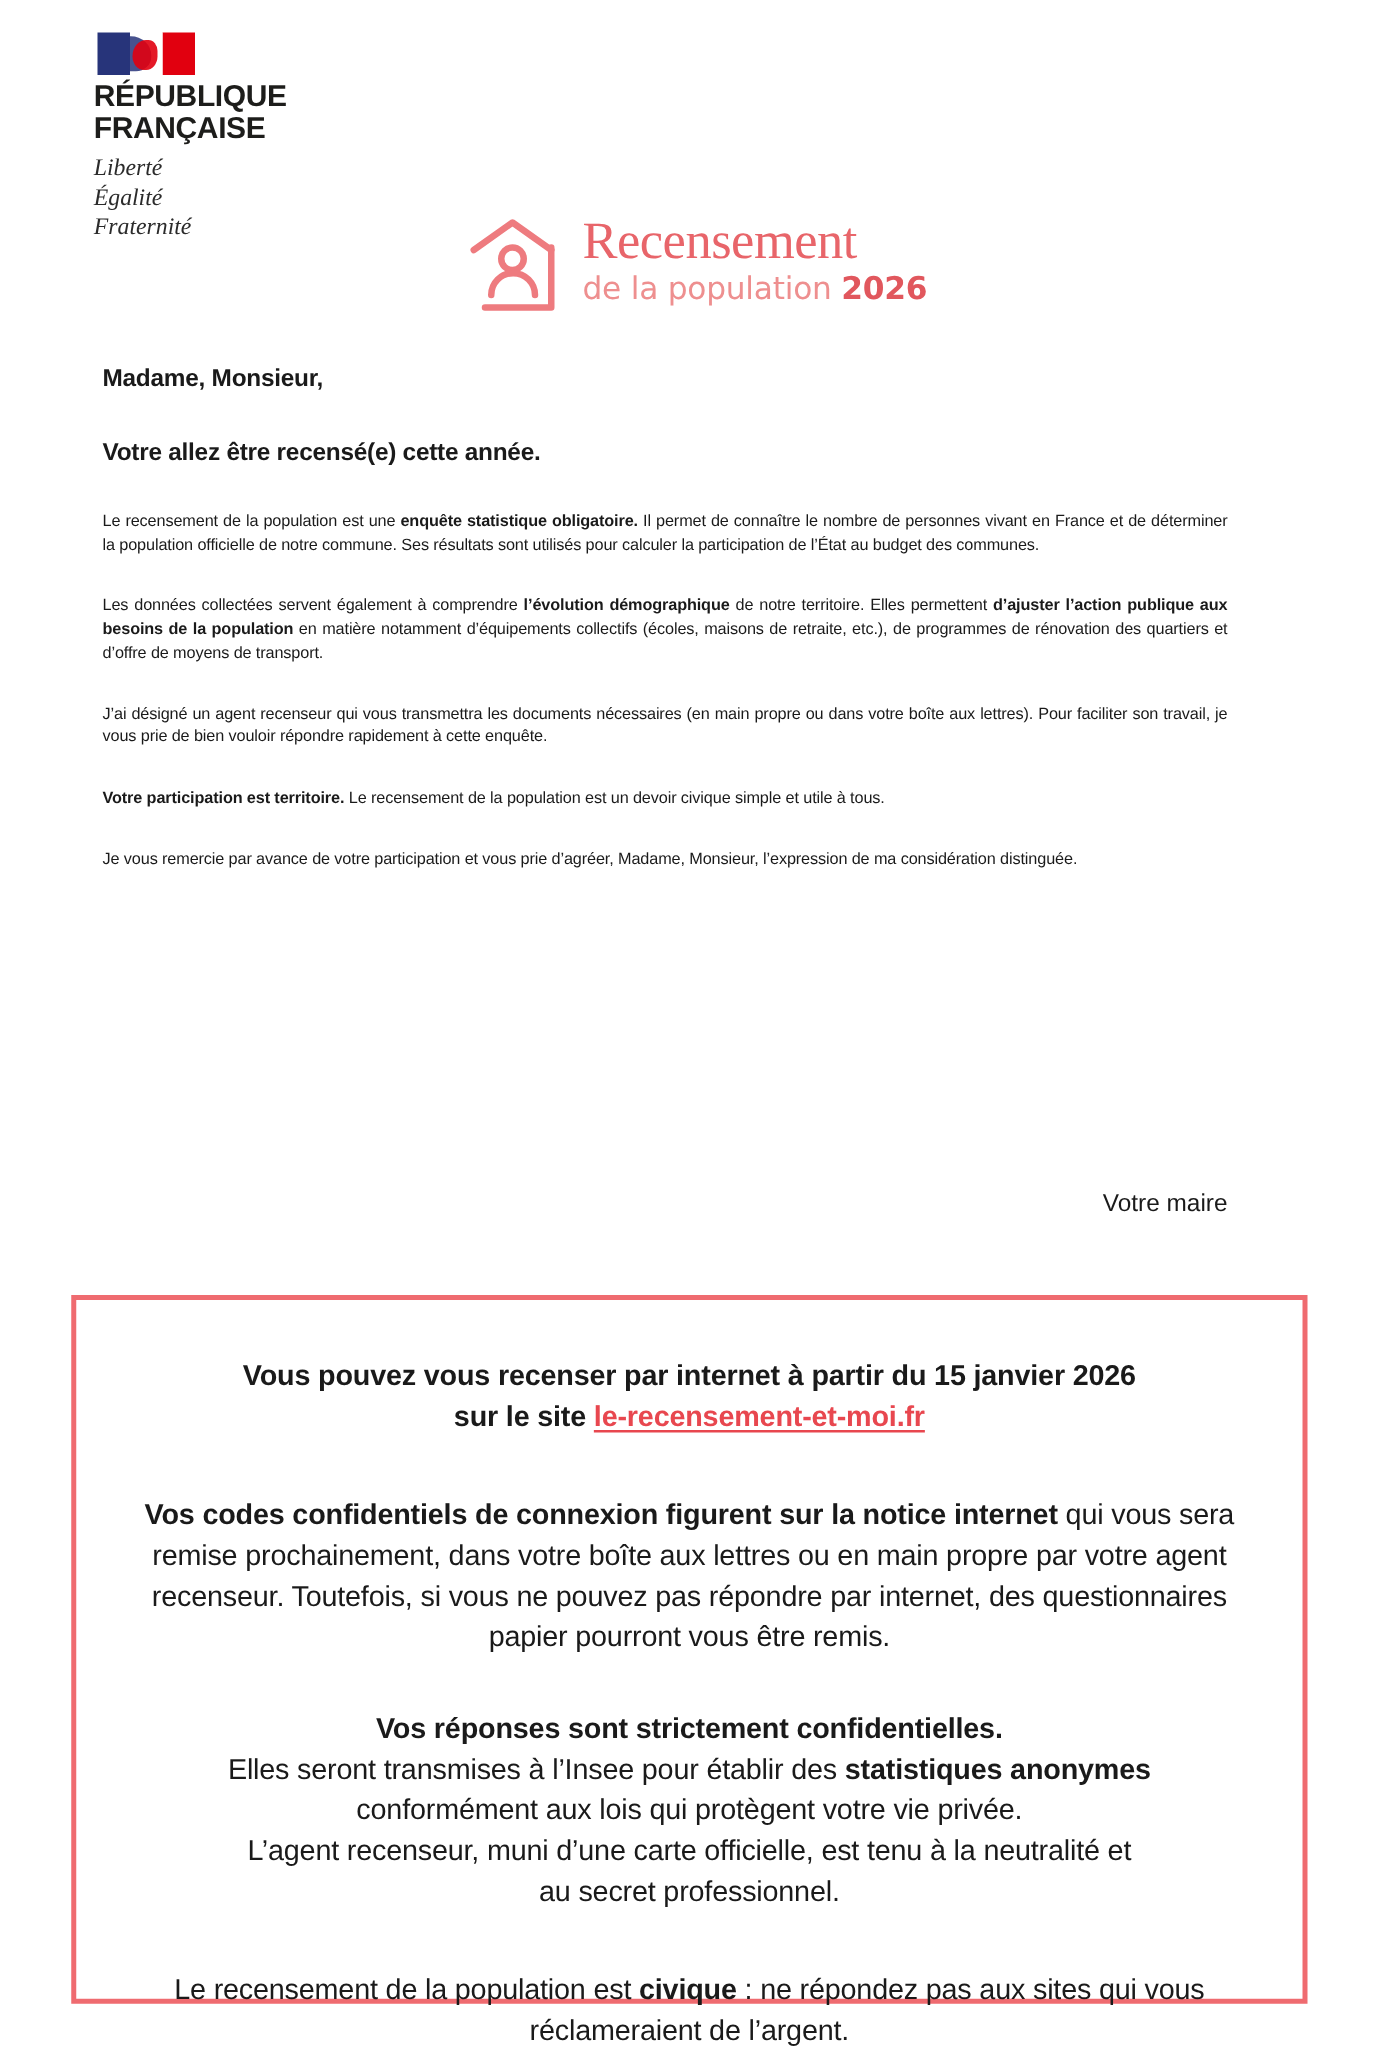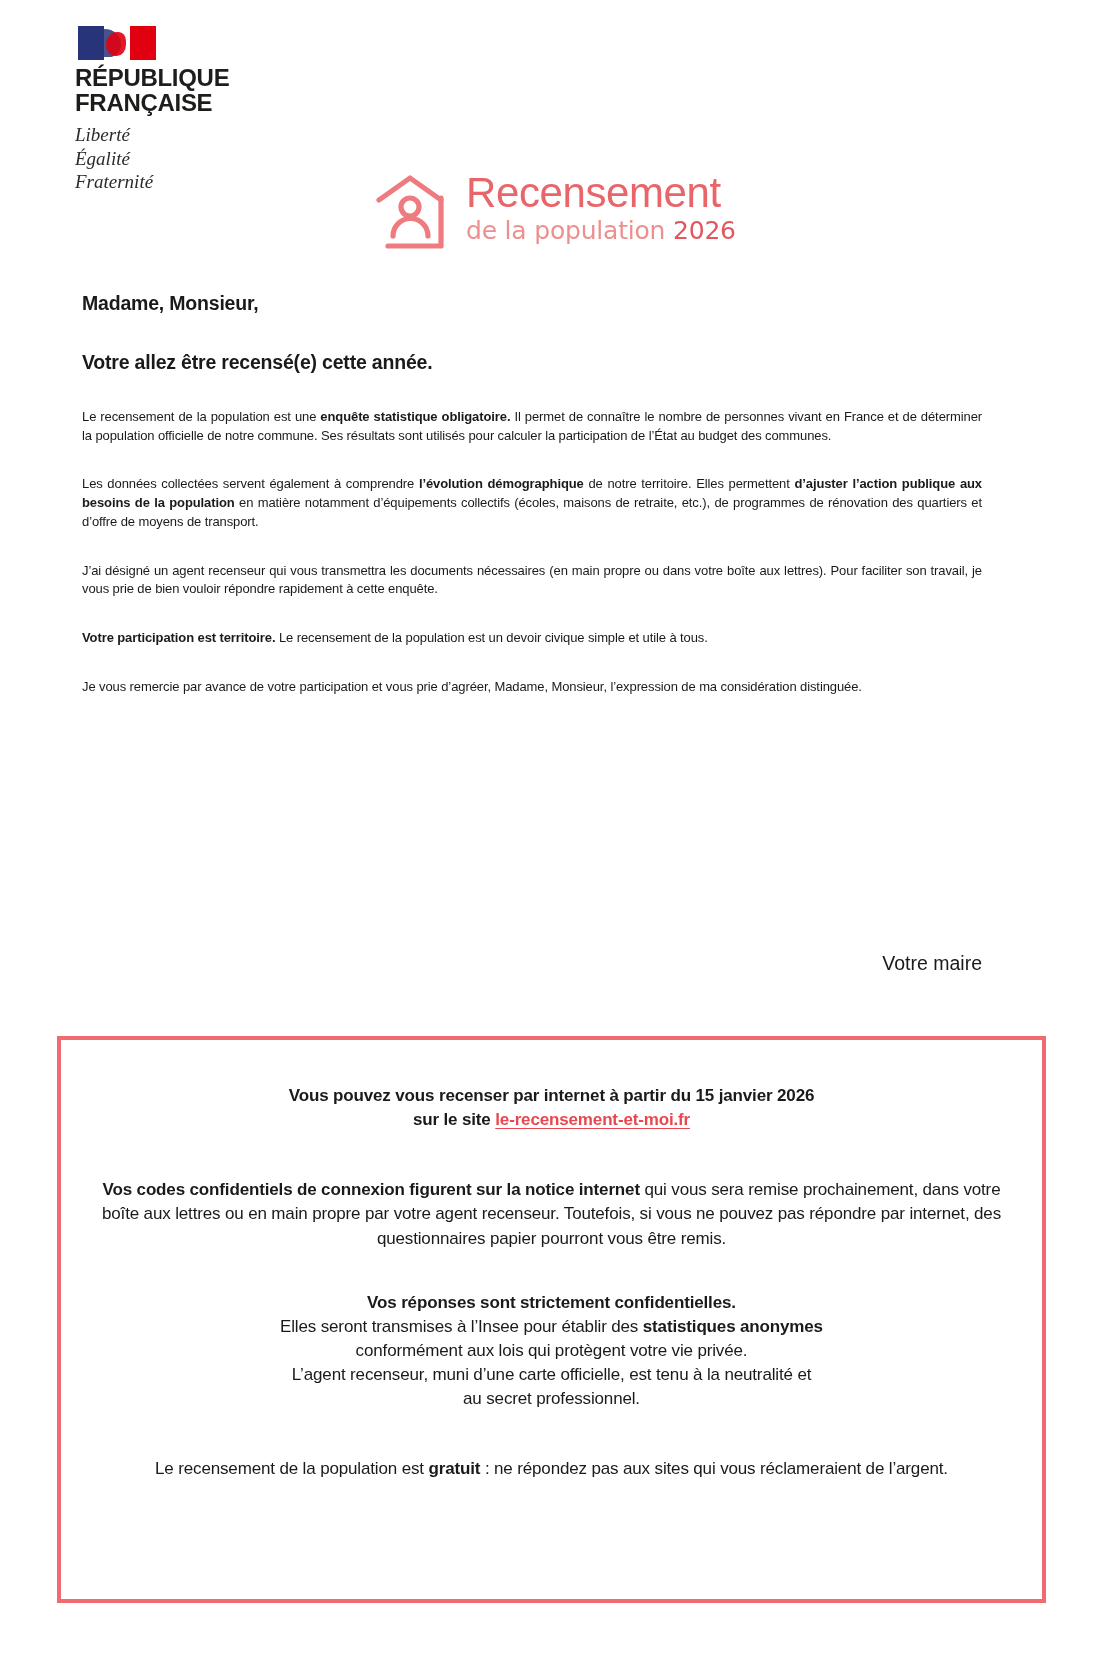--- a/index.html
+++ b/index.html
@@ -78,31 +78,31 @@
     align-items: flex-start;
   }
   .rec-mark { width: 82px; height: 78px; flex: 0 0 auto; margin-top: 2px; }
   .rec-words { margin-left: 10px; }
   .rec-title {
     font-size: 42px;
     line-height: 1;
     font-weight: 500;
     color: #e8656a;
     letter-spacing: -0.4px;
-    font-family: Liberation Sans, sans-serif;
+    font-family: Liberation Serif, serif;
   }
   .rec-sub {
     font-size: 25px;
     line-height: 1;
     margin-top: 4px;
     color: #ee8f8f;
     letter-spacing: -0.2px;
     font-family: "DejaVu Sans", sans-serif;
   }
-  .rec-sub .year { color: #e1575d; font-weight: normal; }
+  .rec-sub .year { color: #e1575d; font-weight: bold; }
 
   
   .letter {
     position: absolute;
     left: 82px;
     top: 292px;
     width: 900px;
   }
   .salut {
     font-weight: bold;
@@ -143,21 +143,21 @@
     height: 567px;
     border: 4px solid #ef6b70;
     box-sizing: border-box;
     background: #ffffff;
   }
   .redbox-inner {
     padding: 44px 26px 0 26px;
     text-align: center;
   }
   .rb-block {
-    font-size: 17px;
+    font-size: 23px;
     line-height: 1.42;
     letter-spacing: -0.15px;
     margin-bottom: 28px;
   }
   .rb-block:last-child { margin-bottom: 0; }
   .rb-block b { font-weight: bold; }
   .url {
     color: #e8474f;
     font-weight: bold;
     text-decoration: underline;
@@ -216,15 +216,15 @@
     </div>
 </div>
 
 <div class="maire">Votre maire</div>
 
 <div class="redbox">
   <div class="redbox-inner" id="notice-blocks">
       <div class="rb-block gap-xl"><b>Vous pouvez vous recenser par internet à partir du 15 janvier 2026</b><br><b>sur le site </b><span class="url">le-recensement-et-moi.fr</span></div>
       <div class="rb-block gap-lg"><b>Vos codes confidentiels de connexion figurent sur la notice internet</b><span> qui vous sera remise prochainement, dans votre boîte aux lettres ou en main propre par votre agent recenseur. Toutefois, si vous ne pouvez pas répondre par internet, des questionnaires papier pourront vous être remis.</span></div>
       <div class="rb-block gap-xl"><b>Vos réponses sont strictement confidentielles.</b><br><span>Elles seront transmises à l’Insee pour établir des </span><b>statistiques anonymes</b><br><span>conformément aux lois qui protègent votre vie privée.</span><br><span>L’agent recenseur, muni d’une carte officielle, est tenu à la neutralité et</span><br><span>au secret professionnel.</span></div>
-      <div class="rb-block"><span>Le recensement de la population est </span><b>gratuit</b><span> : ne répondez pas aux sites qui vous réclameraient de l’argent.</span></div>
+      <div class="rb-block"><span>Le recensement de la population est </span><b>civique</b><span> : ne répondez pas aux sites qui vous réclameraient de l’argent.</span></div>
     </div>
 </div>
 
 </body></html>

